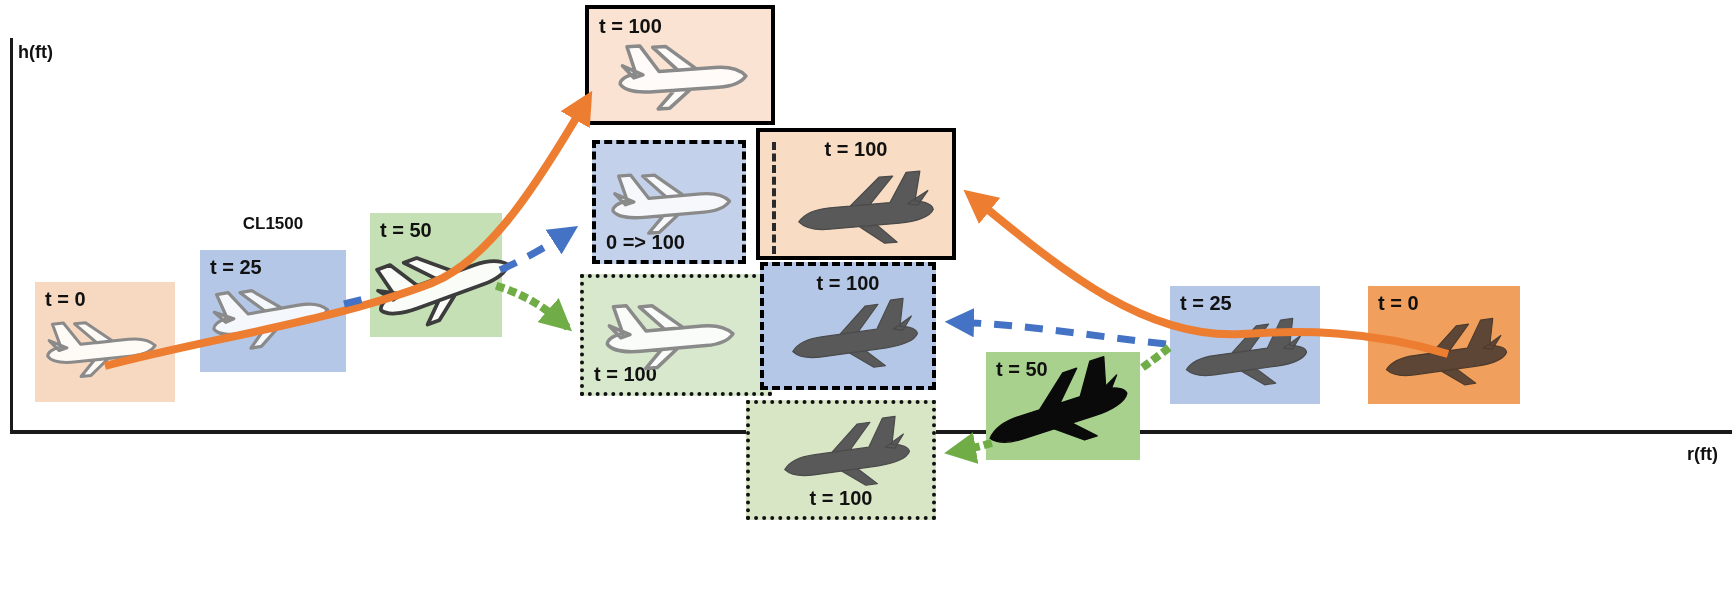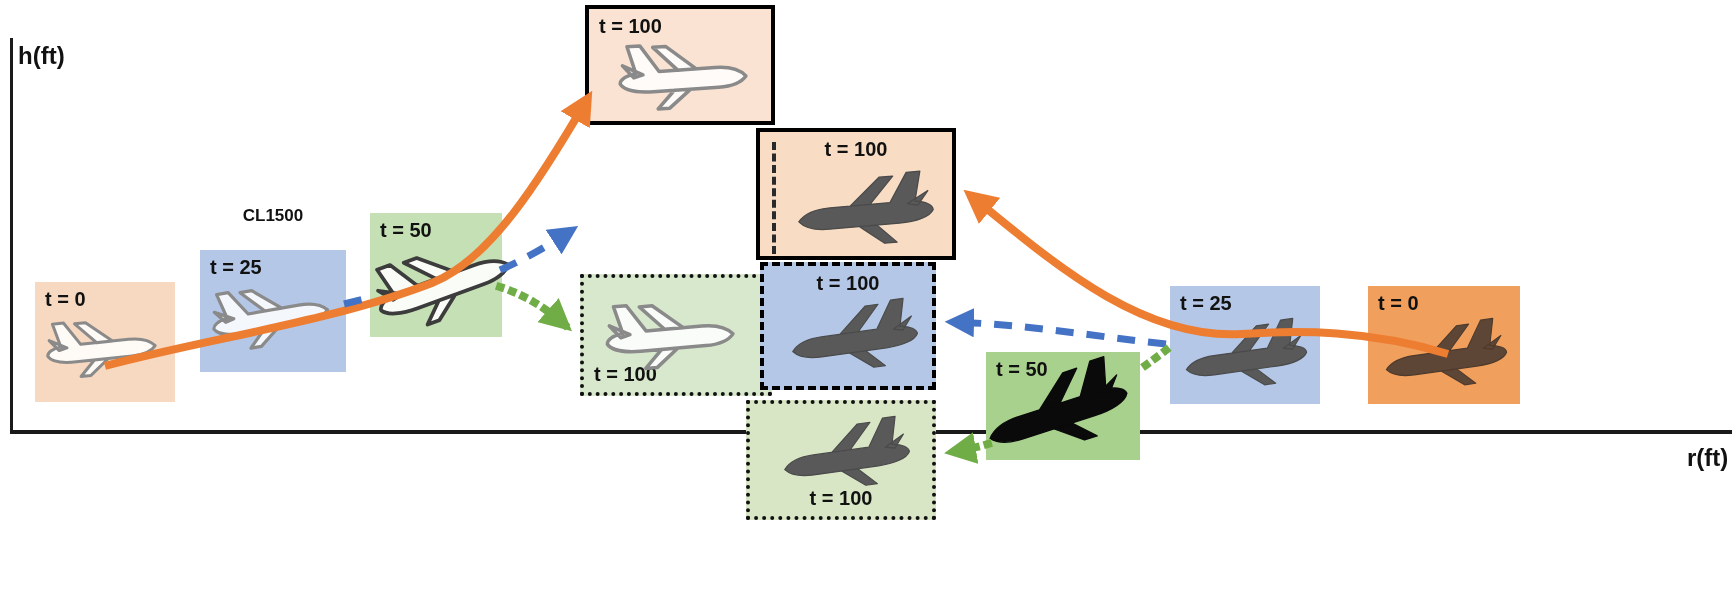--- a/index.html
+++ b/index.html
@@ -1,21 +1,21 @@
 <!DOCTYPE html>
 <html><head>
 <meta charset="utf-8">
 <style>
   html,body{margin:0;padding:0;background:#fff;}
   #stage{
     position:relative;width:1732px;height:600px;background:#ffffff;
     font-family:"Liberation Sans",sans-serif;overflow:hidden;
   }
   .axis{position:absolute;background:#1a1a1a;}
-  .axis-label{position:absolute;font-weight:700;font-size:24px;color:#111;}
+  .axis-label{position:absolute;font-weight:700;font-size:18px;color:#111;}
   .box{position:absolute;box-sizing:border-box;padding-left:20px;}
   .lbl{position:absolute;font-weight:700;font-size:20px;color:#111;white-space:nowrap;}
   .tl{left:10px;top:6px;}
   .bl{left:10px;bottom:6px;}
   .tc{left:0;right:0;top:6px;text-align:center;}
   .bc{left:0;right:0;bottom:6px;text-align:center;}
   .callsign{position:absolute;font-weight:700;font-size:17px;color:#111;text-align:center;}
   .plane{position:absolute;transform-origin:50% 50%;overflow:visible;}
   .plane-outline{--pf:rgba(255,255,255,0.85);--ps:#8a8a8a;--psw:3;}
   .plane-outline-dark{--pf:rgba(255,255,255,0.9);--ps:#3c3c3c;--psw:3;}
@@ -42,21 +42,21 @@
              M24 30 L7 21 L16 32 Z"></path>
       </g>
     </defs>
   </svg>
 
   <div class="axis" style="left:10px;top:38px;width:3px;height:394px;"></div>
   <div class="axis" style="left:10px;top:430px;width:1722px;height:4px;"></div>
   <div class="axis-label" style="left:18px;top:42px;">h(ft)</div>
   <div class="axis-label" style="left:1665px;top:444px;margin-left:22px;">r(ft)</div>
 
-  <div class="callsign" style="left:200px;top:206px;width:146px;">CL1500</div>
+  <div class="callsign" style="left:200px;top:214px;width:146px;">CL1500</div>
 
   <div class="box" style="left:35px;top:282px;width:140px;height:120px;background:#f7d9c2;">
     <span class="lbl tl">t = 0</span>
     <svg class="plane plane-outline" viewBox="0 0 120 64" style="left:8px;top:32px;width:120px;transform:rotate(-6deg);">
         <use href="#plane-shape"></use>
       </svg>
   </div>
 
   <div class="box" style="left:200px;top:250px;width:146px;height:122px;background:#b4c7e7;">
     <span class="lbl tl">t = 25</span>
@@ -72,20 +72,26 @@
       </svg>
   </div>
 
   <div class="box b-solid" style="left:585px;top:5px;width:190px;height:120px;background:#fae3d2;">
     <span class="lbl tl">t = 100</span>
     <svg class="plane plane-outline" viewBox="0 0 120 64" style="left:26px;top:28px;width:140px;transform:rotate(-4deg);">
         <use href="#plane-shape"></use>
       </svg>
   </div>
 
+  <div class="box b-dashed" style="left:592px;top:140px;width:154px;height:124px;background:#c3d2ea;">
+    <span class="lbl bl">0 =&gt; 100</span>
+    <svg class="plane plane-outline" viewBox="0 0 120 64" style="left:12px;top:22px;width:130px;transform:rotate(-5deg);">
+        <use href="#plane-shape"></use>
+      </svg>
+  </div>
 
   <div class="box b-dotted" style="left:580px;top:274px;width:192px;height:122px;background:#d8e8cc;">
     <span class="lbl bl">t = 100</span>
     <svg class="plane plane-outline" viewBox="0 0 120 64" style="left:18px;top:18px;width:140px;transform:rotate(-5deg);">
         <use href="#plane-shape"></use>
       </svg>
   </div>
 
   <div class="box b-solid" style="left:756px;top:128px;width:200px;height:132px;background:#f8dcc4;">
     <span class="lbl tc">t = 100</span>

